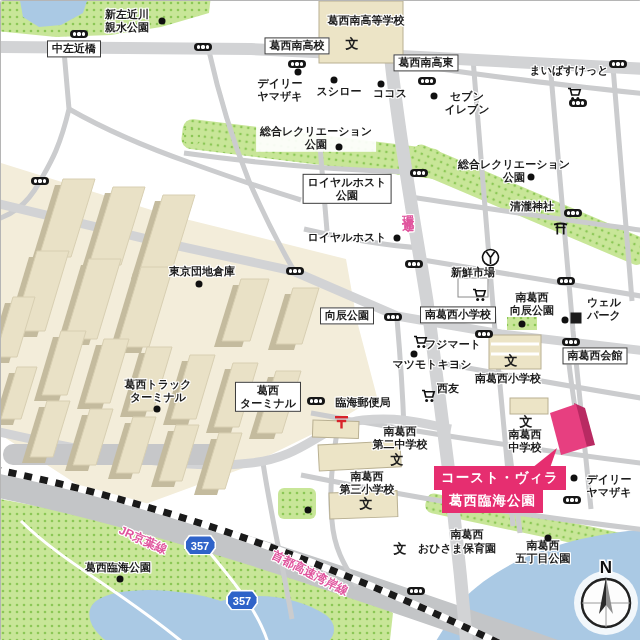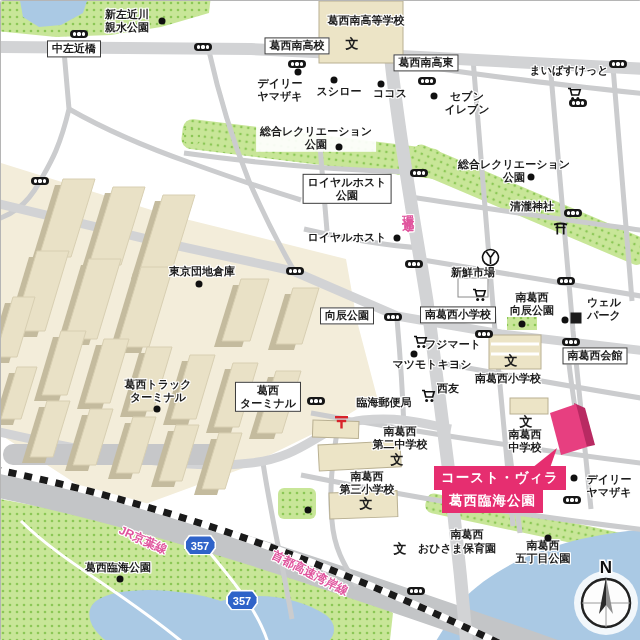--- a/index.html
+++ b/index.html
@@ -213,21 +213,21 @@
 パーク</div>
       <div class="lbl boxed" style="left: 594px; top: 355px;">南葛西会館</div>
       <div class="lbl place" style="left: 452px; top: 344px;">フジマート</div>
       <div class="lbl place" style="left: 431px; top: 364px;">マツモトキヨシ</div>
       <div class="lbl place" style="left: 507px; top: 378px;">南葛西小学校</div>
       <div class="lbl place" style="left: 447px; top: 388px;">西友</div>
       <div class="lbl boxed" style="left: 267px; top: 396px;">葛西
 ターミナル</div>
       <div class="lbl place" style="left: 157px; top: 390px;">葛西トラック
 ターミナル</div>
-      <div class="lbl place" style="left: 362px; top: 402px; margin-left: 21px;">臨海郵便局</div>
+      <div class="lbl place" style="left: 362px; top: 402px;">臨海郵便局</div>
       <div class="lbl place" style="left: 399px; top: 437px;">南葛西
 第二中学校</div>
       <div class="lbl place" style="left: 524px; top: 440px;">南葛西
 中学校</div>
       <div class="lbl place" style="left: 366px; top: 482px;">南葛西
 第三小学校</div>
       <div class="lbl place" style="left: 466px; top: 534px;">南葛西</div>
       <div class="lbl place" style="left: 456px; top: 548px;">おひさま保育園</div>
       <div class="lbl place" style="left: 608px; top: 485px;">デイリー
 ヤマザキ</div>

